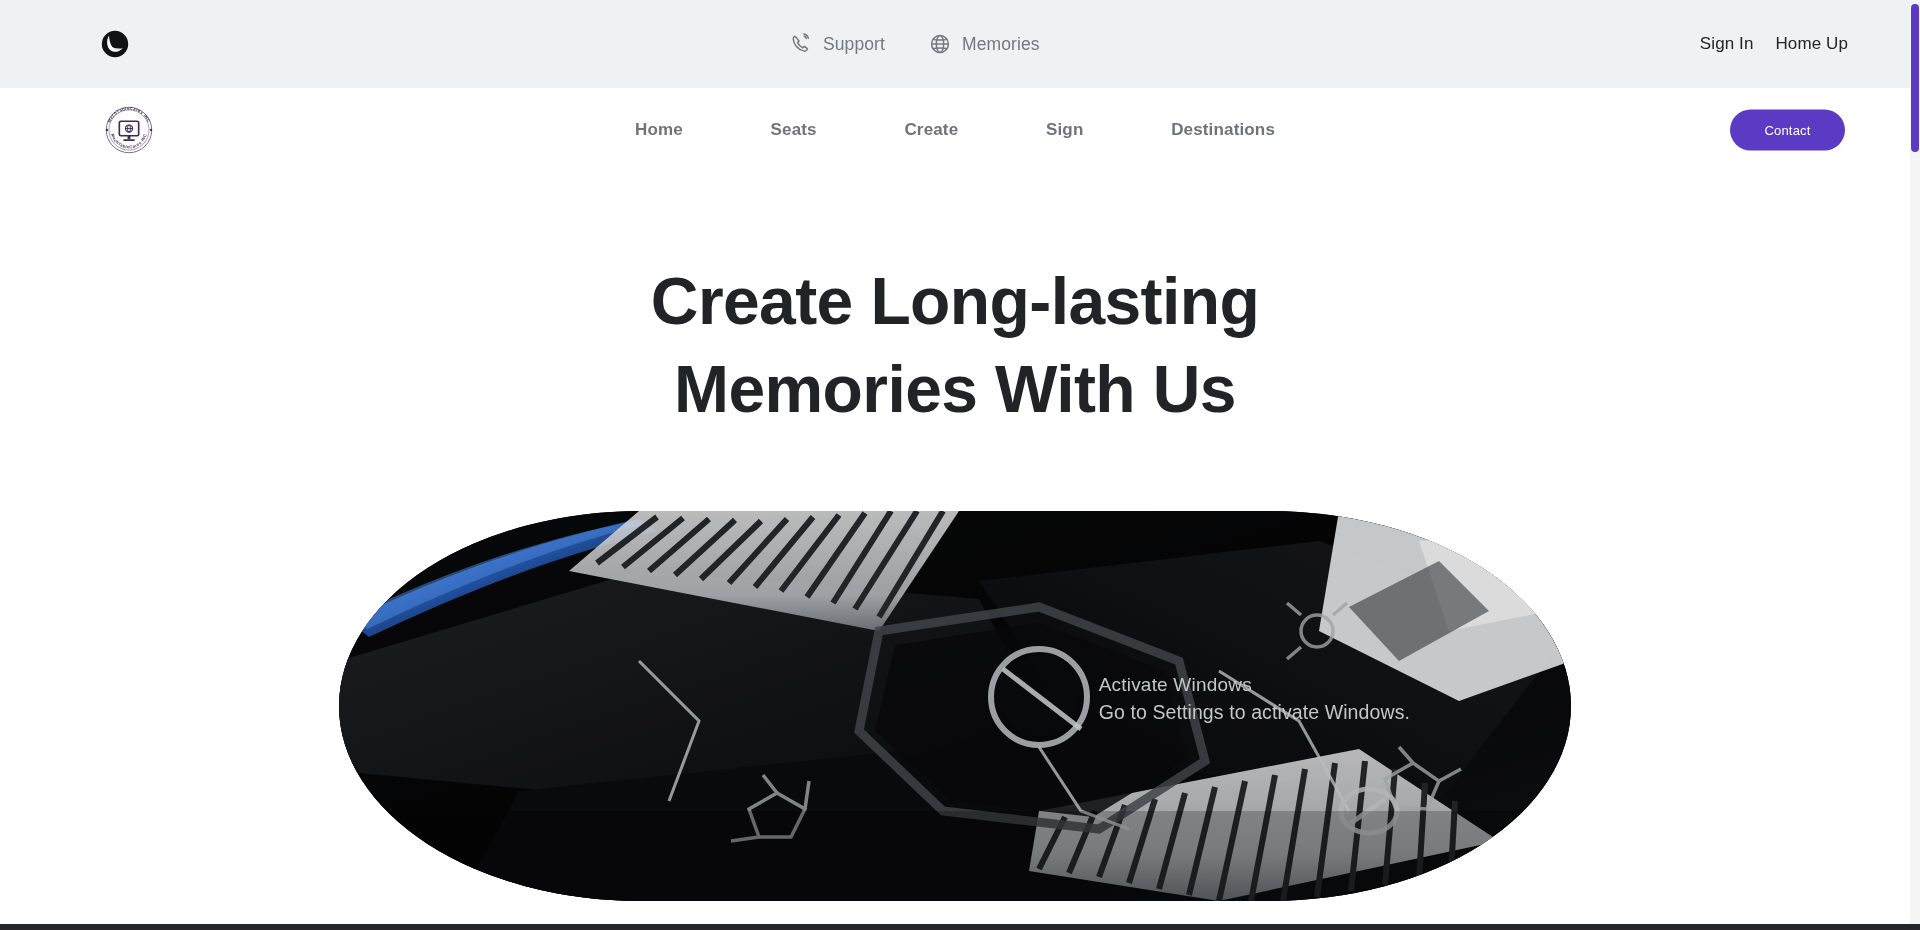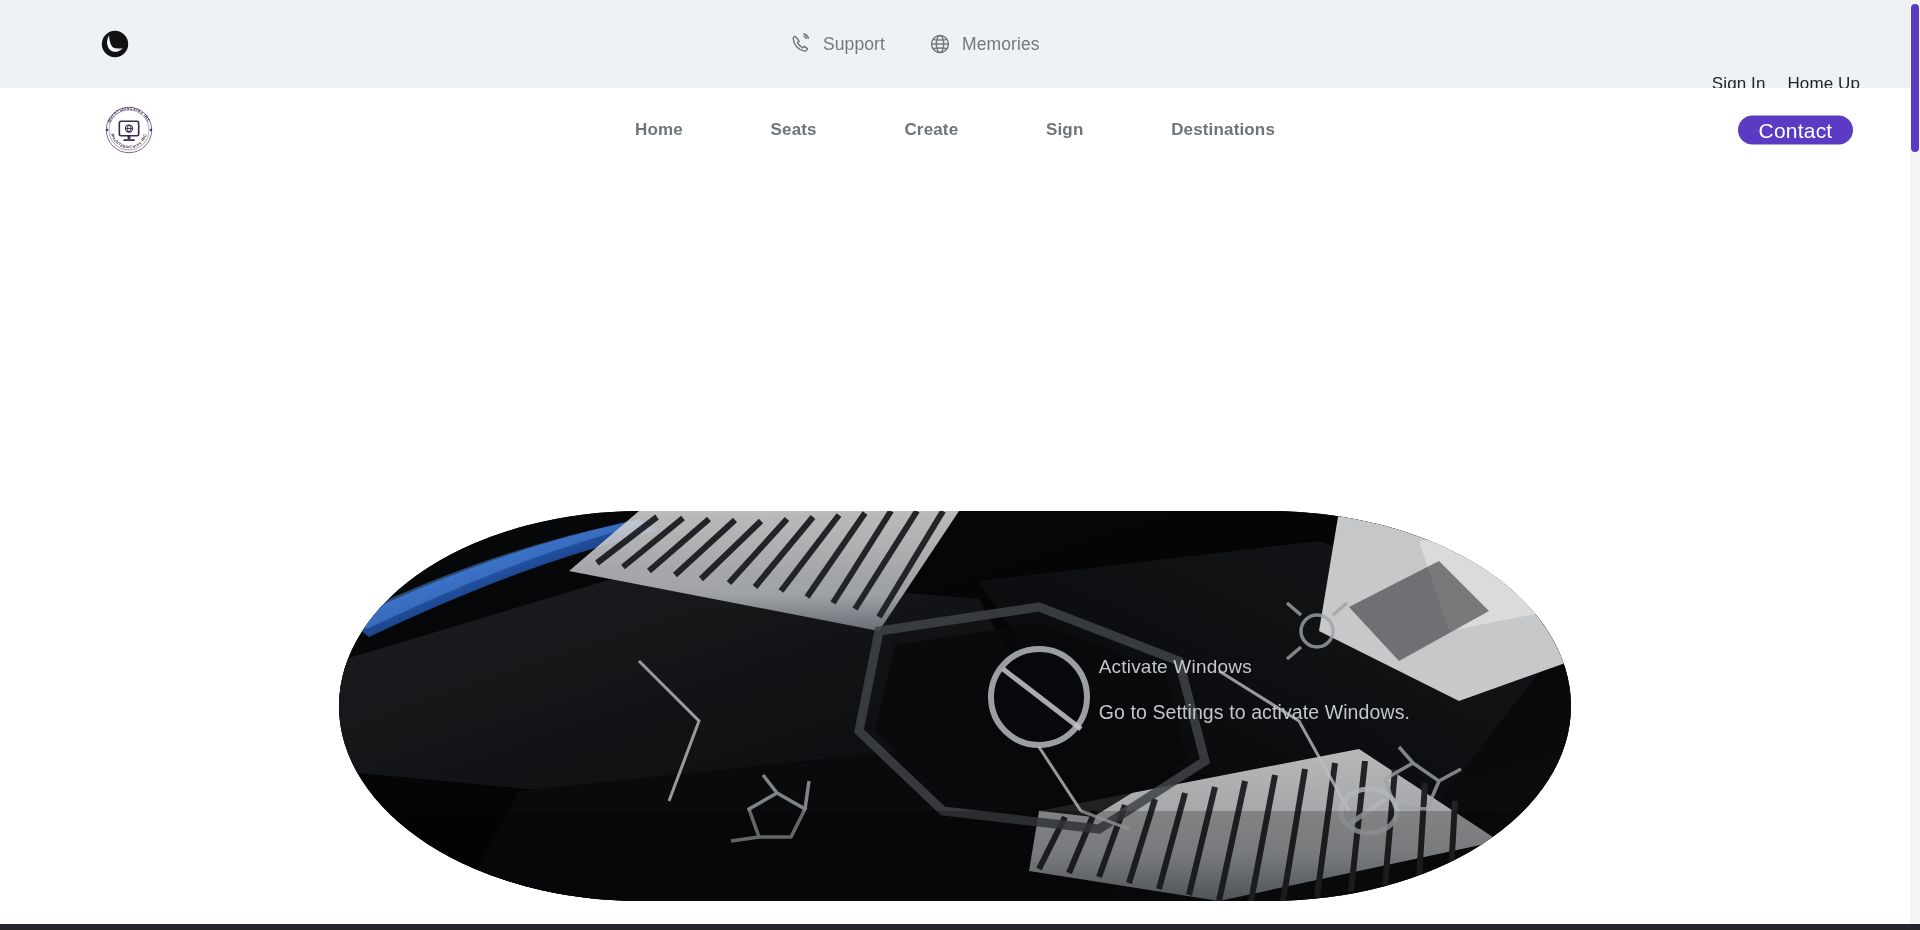--- a/index.html
+++ b/index.html
@@ -68,27 +68,26 @@
   }
   .util-link .util-ico {
     display: inline-flex;
     align-items: center;
     justify-content: center;
     width: 22px; height: 22px;
   }
 
   .topbar-right {
     position: absolute;
-    right: 60px;
+    right: 72px;
     top: 50%;
     transform: translateY(-50%);
     display: flex;
     align-items: center;
     gap: 22px;
-    margin-top: 40px;
   }
   .auth-link {
     color: #222428;
     font-size: 17px;
     letter-spacing: .1px;
     cursor: pointer;
     white-space: nowrap;
   }
 
   
@@ -125,30 +124,30 @@
     color: #6f7479;
     font-size: 17px;
     font-weight: bold;
     letter-spacing: .15px;
     cursor: pointer;
     white-space: nowrap;
   }
 
   .contact-btn {
     position: absolute;
-    right: 57px;
+    right: 65px;
     top: 50%;
     transform: translateY(-50%);
     background: #5b3bc4;
     color: #ffffff;
     border: none;
     border-radius: 28px;
     width: 115px;
-    height: 29px;
-    font-size: 21px;
+    height: 41px;
+    font-size: 13px;
     font-family: "Liberation Sans", sans-serif;
     letter-spacing: .2px;
     cursor: pointer;
   }
 
   
   .hero {
     position: absolute;
     top: 172px; left: 0;
     width: 1910px;
@@ -198,21 +197,21 @@
     line-height: 1.25;
     letter-spacing: .2px;
     white-space: nowrap;
   }
   .winmark .wm-sub {
     color: #c3c7cb;
     font-size: 19.5px;
     line-height: 1.35;
     letter-spacing: .1px;
     white-space: nowrap;
-    margin-top: 20px;
+    margin-top: 2px;
   }
 
   
   .scroll-track {
     position: absolute;
     top: 0; right: 0;
     width: 10px;
     height: 930px;
     background: #f5f5f5;
   }
@@ -320,20 +319,24 @@
       <span class="nav-item">Sign</span>
       <span class="nav-item">Destinations</span>
     </div>
 
     <button class="contact-btn">Contact</button>
 
   </div>
 
   <div class="hero">
 
+    <h1 class="hero-title">
+      <span class="line">Create Long-lasting</span>
+      <span class="line">Memories With Us</span>
+    </h1>
 
     <div class="hero-media">
       <svg viewBox="0 0 1232 390" preserveAspectRatio="xMidYMid slice">
         <defs>
           <linearGradient id="gBase" x1="0" y1="0" x2="1" y2="1">
             <stop offset="0%" stop-color="#0a0b0d"></stop>
             <stop offset="45%" stop-color="#050506"></stop>
             <stop offset="100%" stop-color="#101114"></stop>
           </linearGradient>
           <linearGradient id="gBlue" x1="0" y1="0" x2="1" y2="1">

